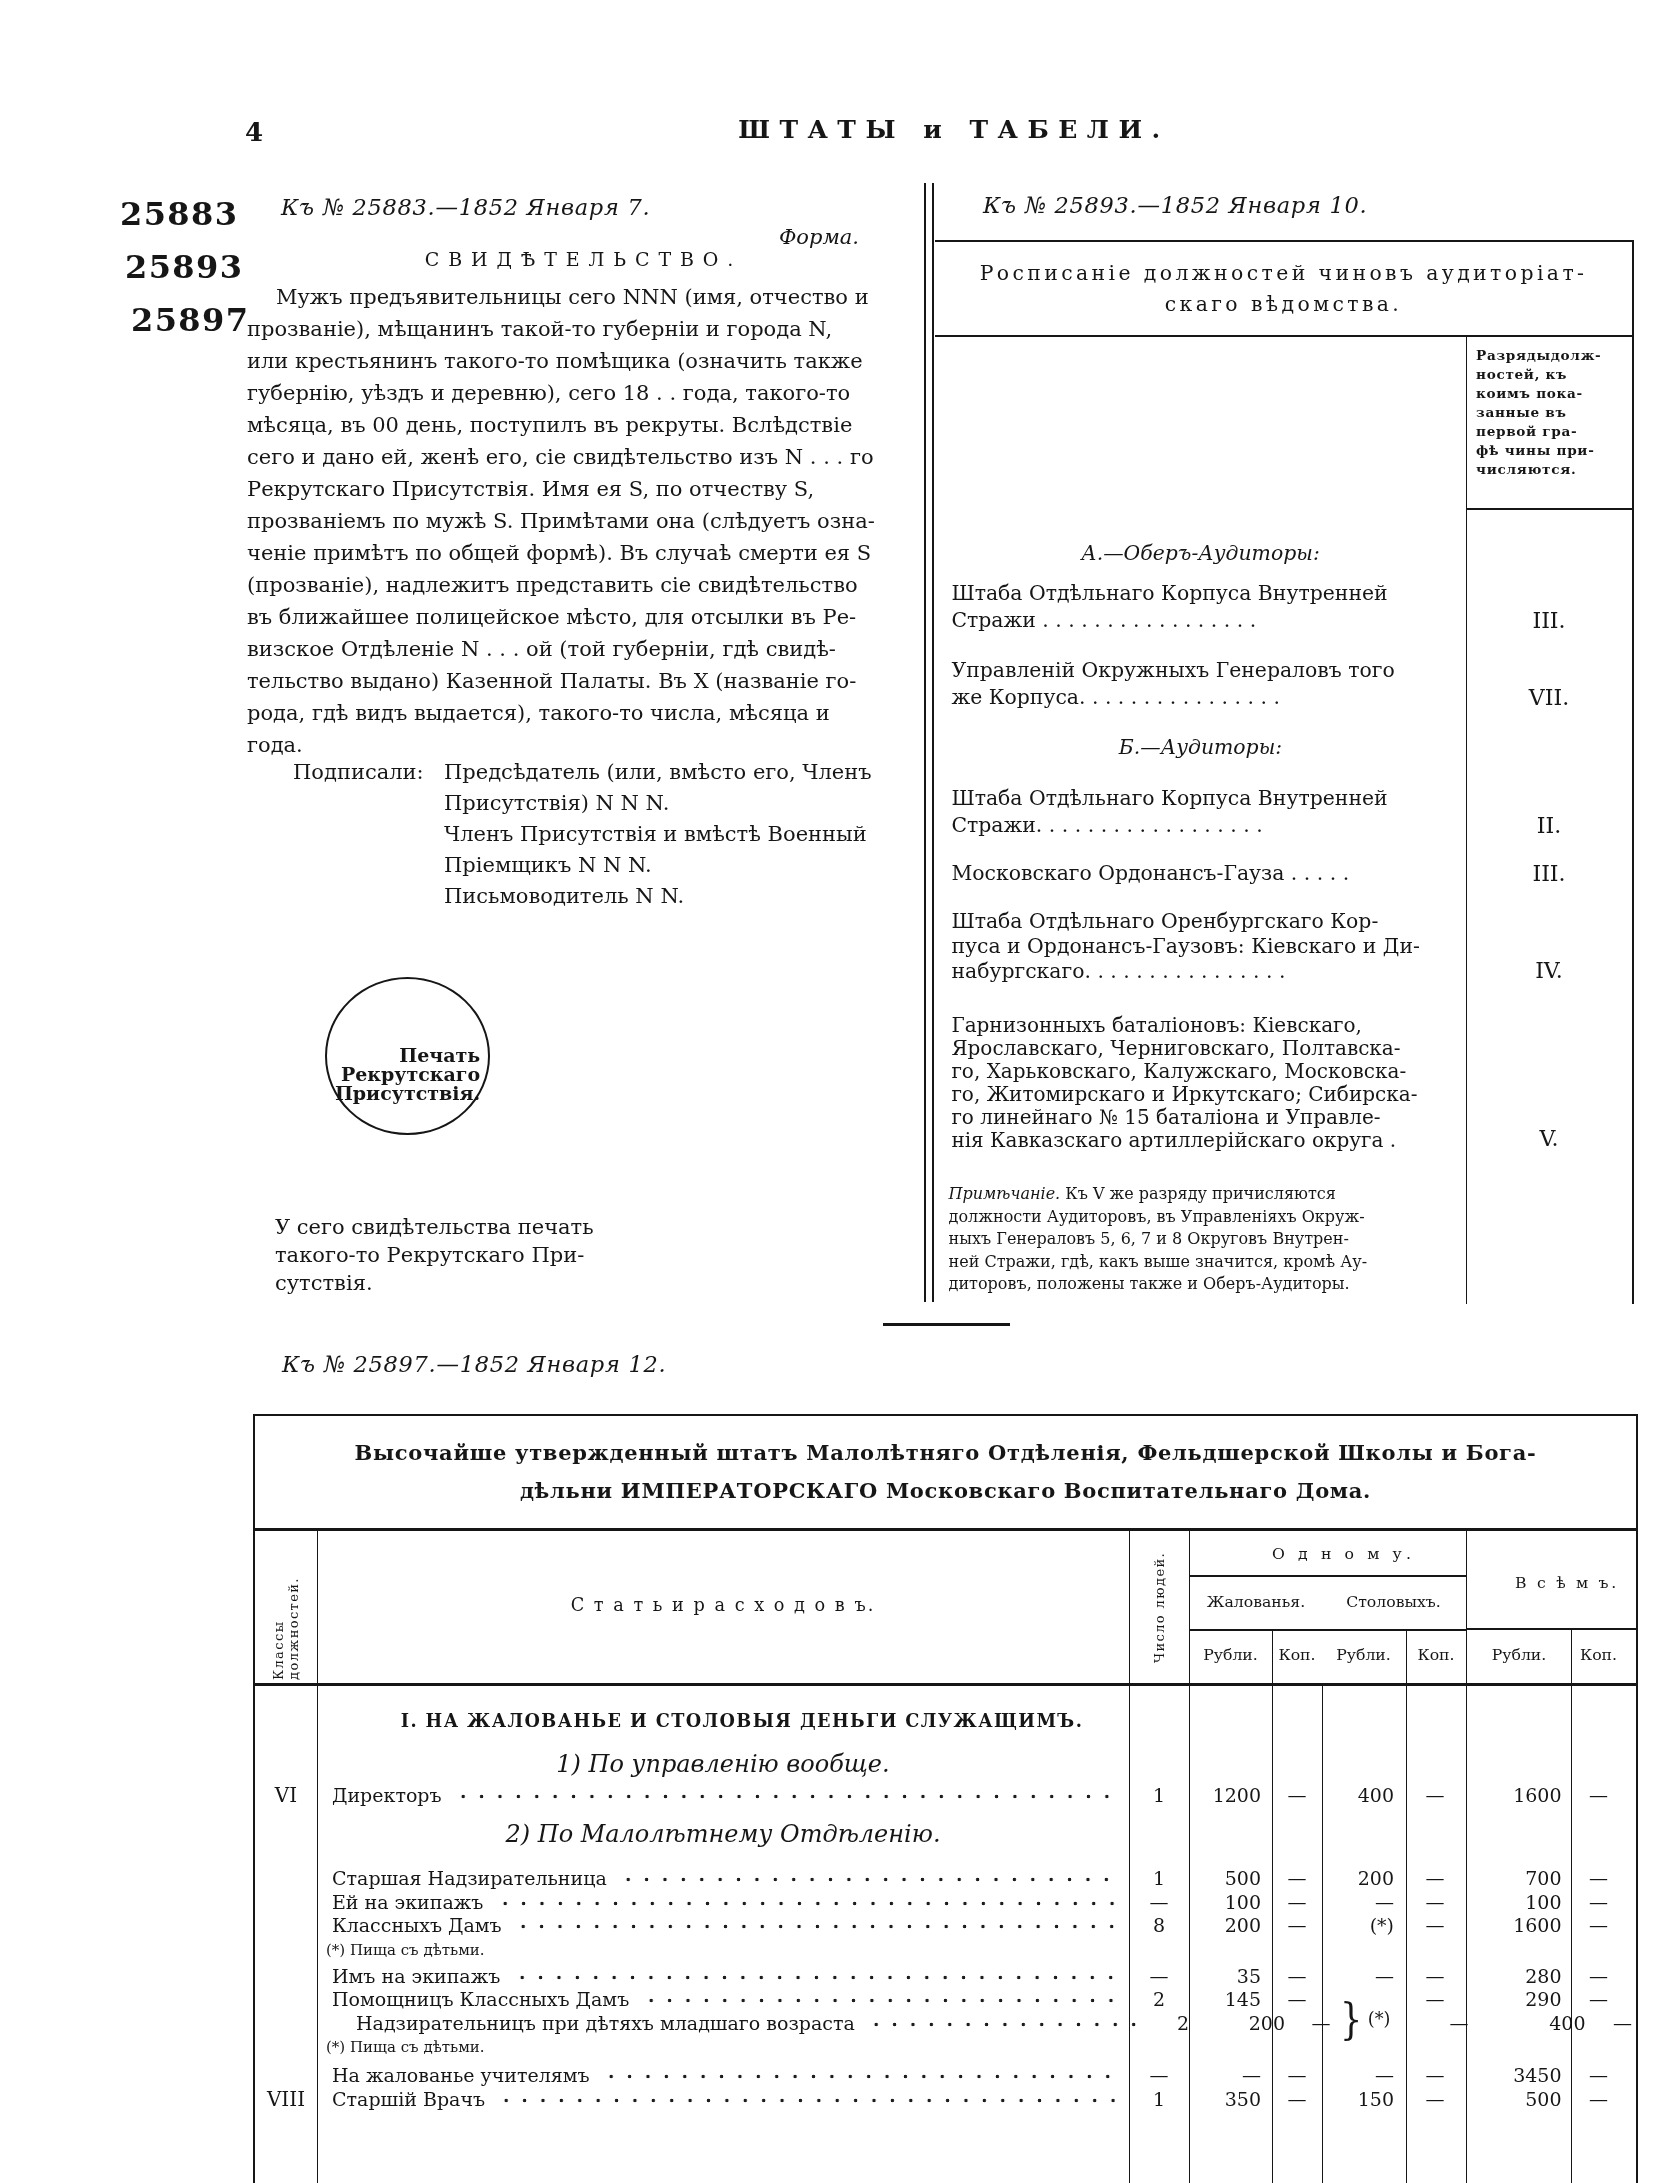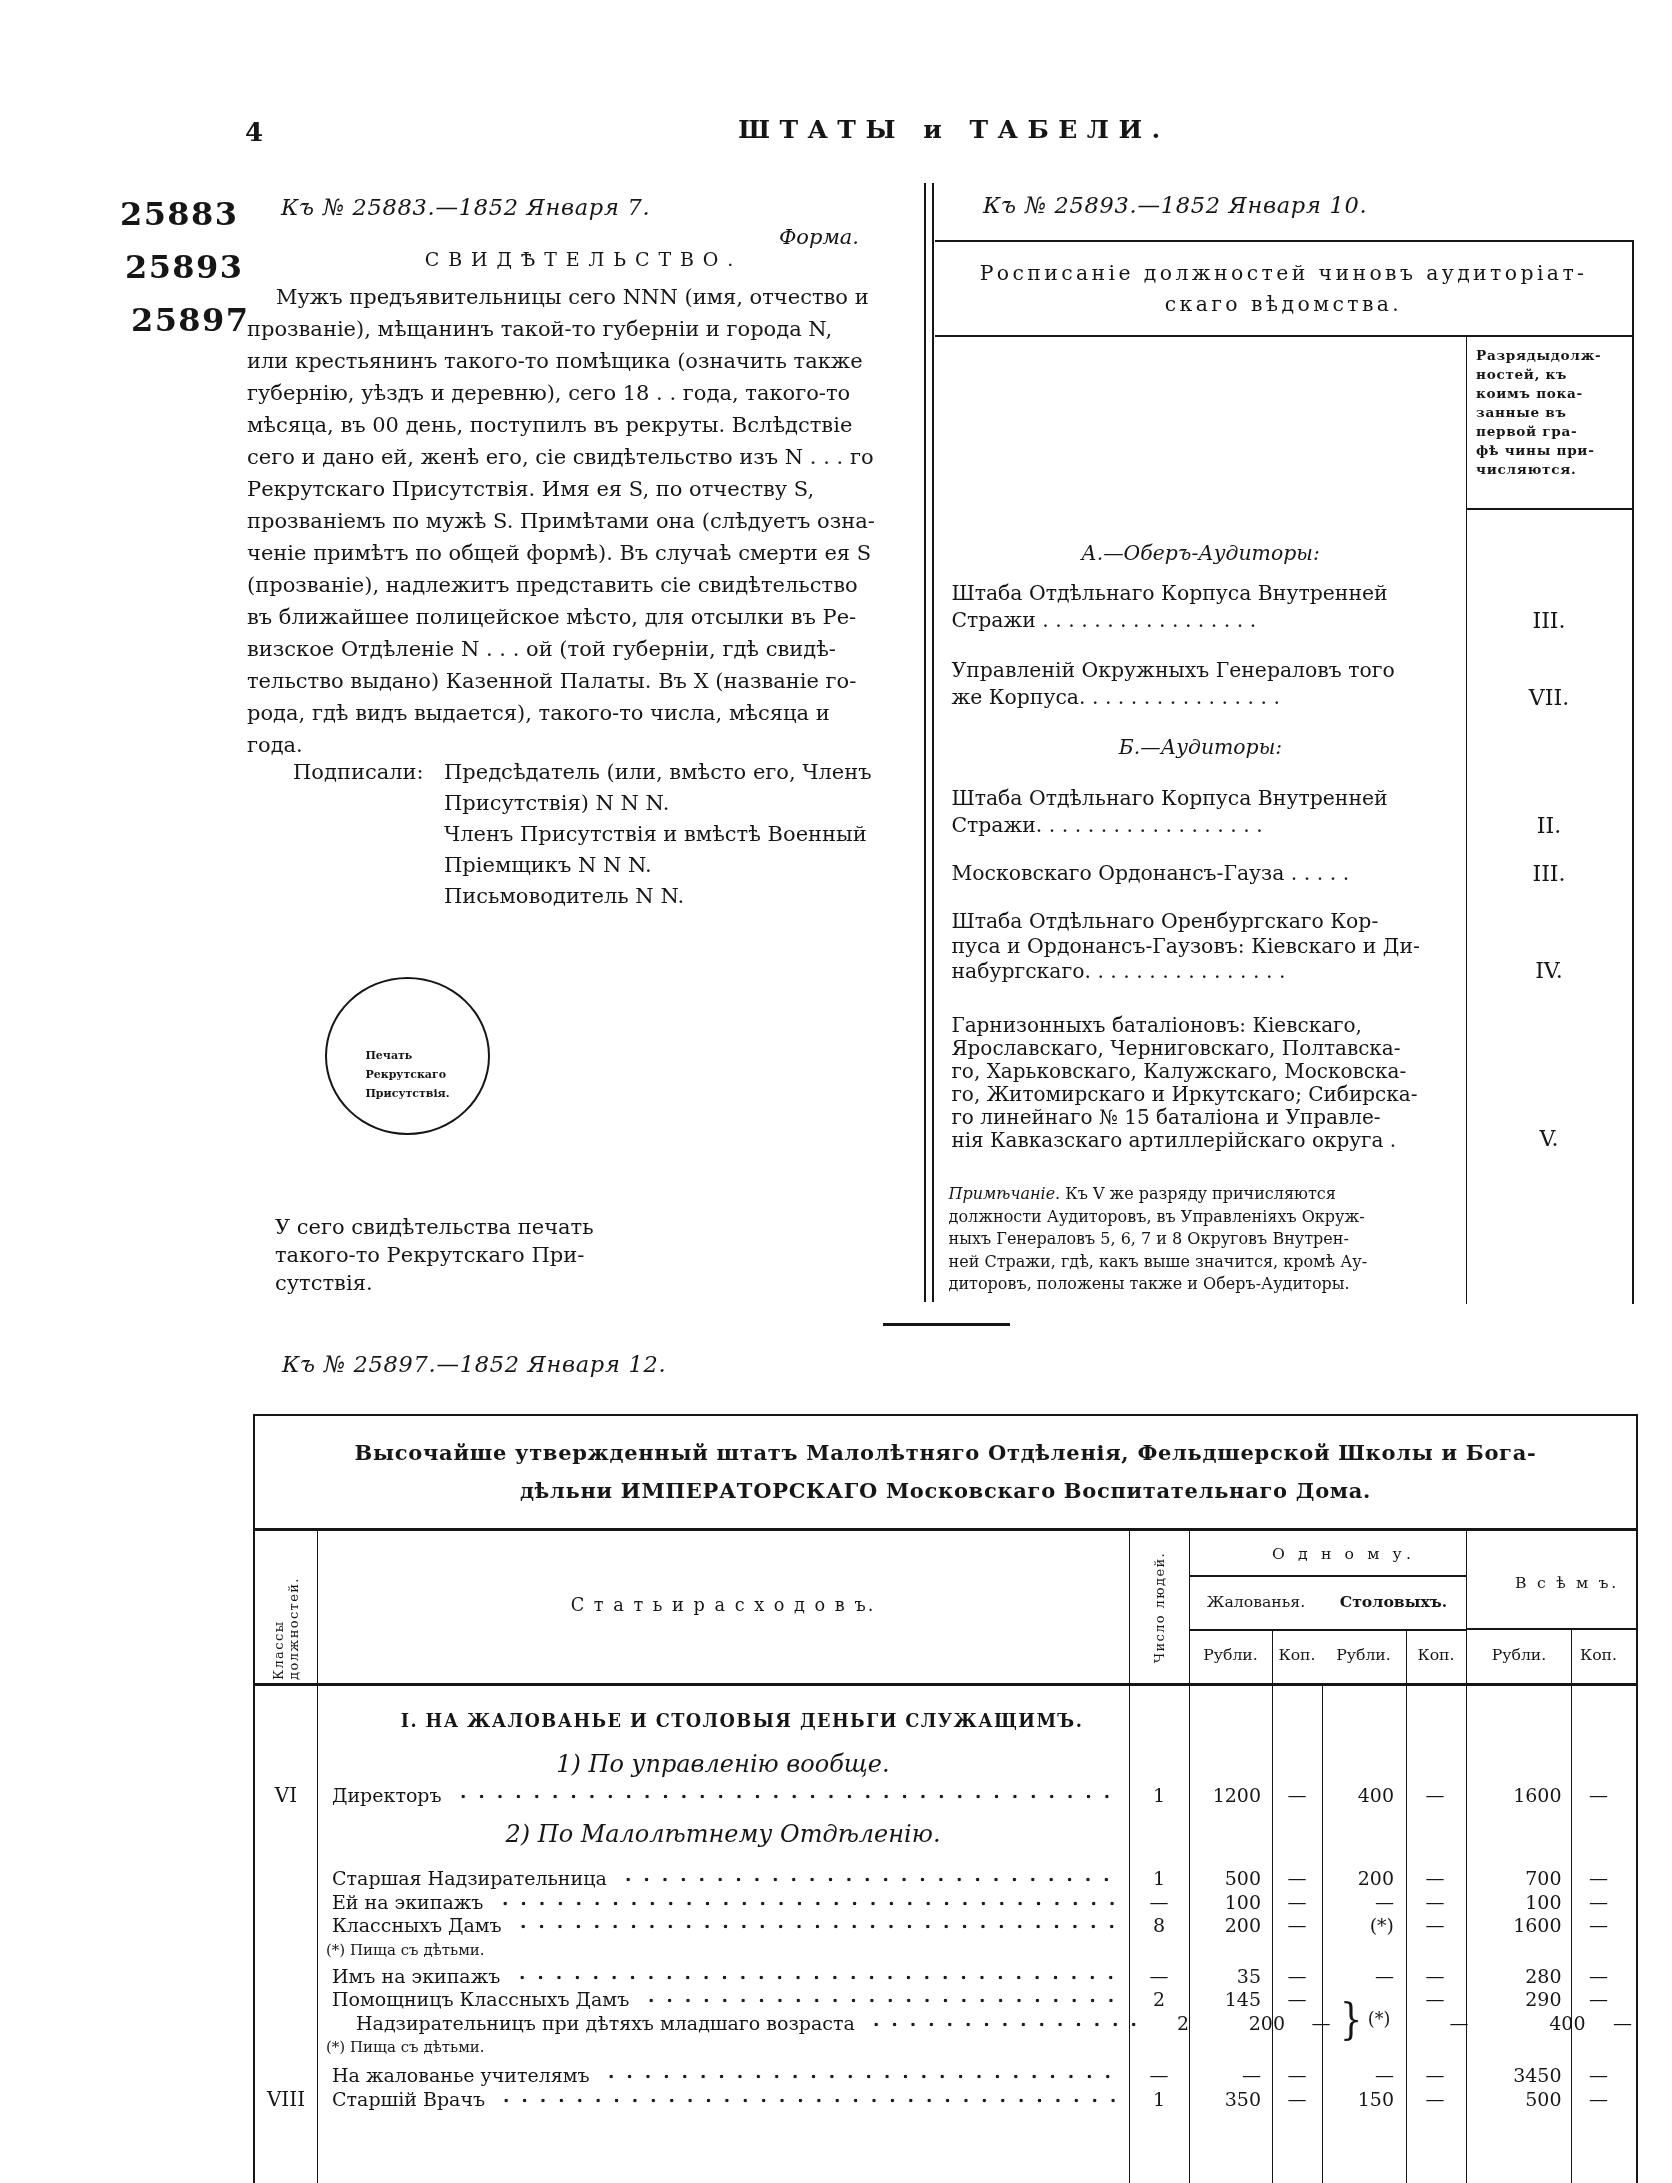--- a/index.html
+++ b/index.html
@@ -20,21 +20,21 @@
   .lhead{left:281px;top:194px;font-size:22.5px;font-style:italic;letter-spacing:0.7px;}
   .forma{left:695px;top:225px;width:164px;text-align:right;font-size:21px;font-style:italic;}
   .ctitle{left:247px;top:248px;width:673px;text-align:center;
           font-size:19px;letter-spacing:8.9px;}
   .cbody{left:247px;top:281px;width:682px;font-size:21px;line-height:32px;
          text-indent:29px;}
   .signed{left:293px;top:757px;width:648px;display:grid;grid-template-columns:151px 1fr;
           font-size:21px;line-height:31px;}
   .seal{left:325px;top:977px;width:161px;height:154px;border:2.7px solid #161616;
         border-radius:50%;display:flex;align-items:center;justify-content:center;}
-  .sealtxt{font-size:11px;font-weight:bold;line-height:19px;text-align:left;margin-top:36px;}
+  .sealtxt{font-size:19px;font-weight:bold;line-height:19px;text-align:right;margin-top:36px;}
   .sealnote{left:275px;top:1213px;font-size:21px;line-height:28px;}
   .sdate{left:282px;top:1351px;font-size:22.5px;font-style:italic;letter-spacing:0.7px;}
   
   .vrule{left:924px;top:183px;width:5.5px;height:1119px;
          border-left:2px solid #161616;border-right:2px solid #161616;}
   .enddash{left:883px;top:1323px;width:127px;height:3.4px;background:#161616;}
   
   .rdate{left:983px;top:192px;font-size:22.5px;font-style:italic;letter-spacing:0.7px;}
   .roster{left:935px;top:240px;width:697px;height:1062px;
           border-top:2.7px solid #161616;border-right:2px solid #161616;}
@@ -209,21 +209,21 @@
     <div>дѣльни ИМПЕРАТОРСКАГО Московскаго Воспитательнаго Дома.</div>
   </div>
   <div class="abs h3 sheadrule"></div>
   <div class="abs h3 sheadrule2"></div>
 
   <div class="abs rot" style="left:1.4px;top:119px;width:60px;height:145px;">Классы должностей.</div>
   <div class="abs hdrtxt" style="left:62px;top:179px;width:812px;text-align:center;font-size:17.7px;letter-spacing:2px;">С т а т ь и   р а с х о д о в ъ.</div>
   <div class="abs rot" style="left:875px;top:119px;width:59px;height:145px;">Число людей.</div>
   <div class="abs hdrtxt" style="left:934px;top:128px;width:277px;text-align:center;letter-spacing:4.1px;padding-left:16px;">О д н о м у.</div>
   <div class="abs hdrtxt" style="left:934px;top:176px;width:134px;text-align:center;">Жалованья.</div>
-  <div class="abs hdrtxt" style="left:1067px;top:176px;width:143px;text-align:center;font-weight:bold;">Столовыхъ.</div>
+  <div class="abs hdrtxt" style="left:1067px;top:176px;width:143px;text-align:center;">Столовыхъ.</div>
   <div class="abs hdrtxt" style="left:1211px;top:157px;width:202px;text-align:center;letter-spacing:2.7px;">В с ѣ м ъ.</div>
   <div class="abs hdrtxt" style="left:934px;top:229px;width:83px;text-align:center;">Рубли.</div>
   <div class="abs hdrtxt" style="left:1017px;top:229px;width:50px;text-align:center;">Коп.</div>
   <div class="abs hdrtxt" style="left:1067px;top:229px;width:83px;text-align:center;">Рубли.</div>
   <div class="abs hdrtxt" style="left:1151px;top:229px;width:60px;text-align:center;">Коп.</div>
   <div class="abs hdrtxt" style="left:1211px;top:229px;width:106px;text-align:center;">Рубли.</div>
   <div class="abs hdrtxt" style="left:1316px;top:229px;width:55px;text-align:center;">Коп.</div>
 
   <div class="abs h3 odnrule"></div>
   <div class="abs h3 subrule1"></div>

